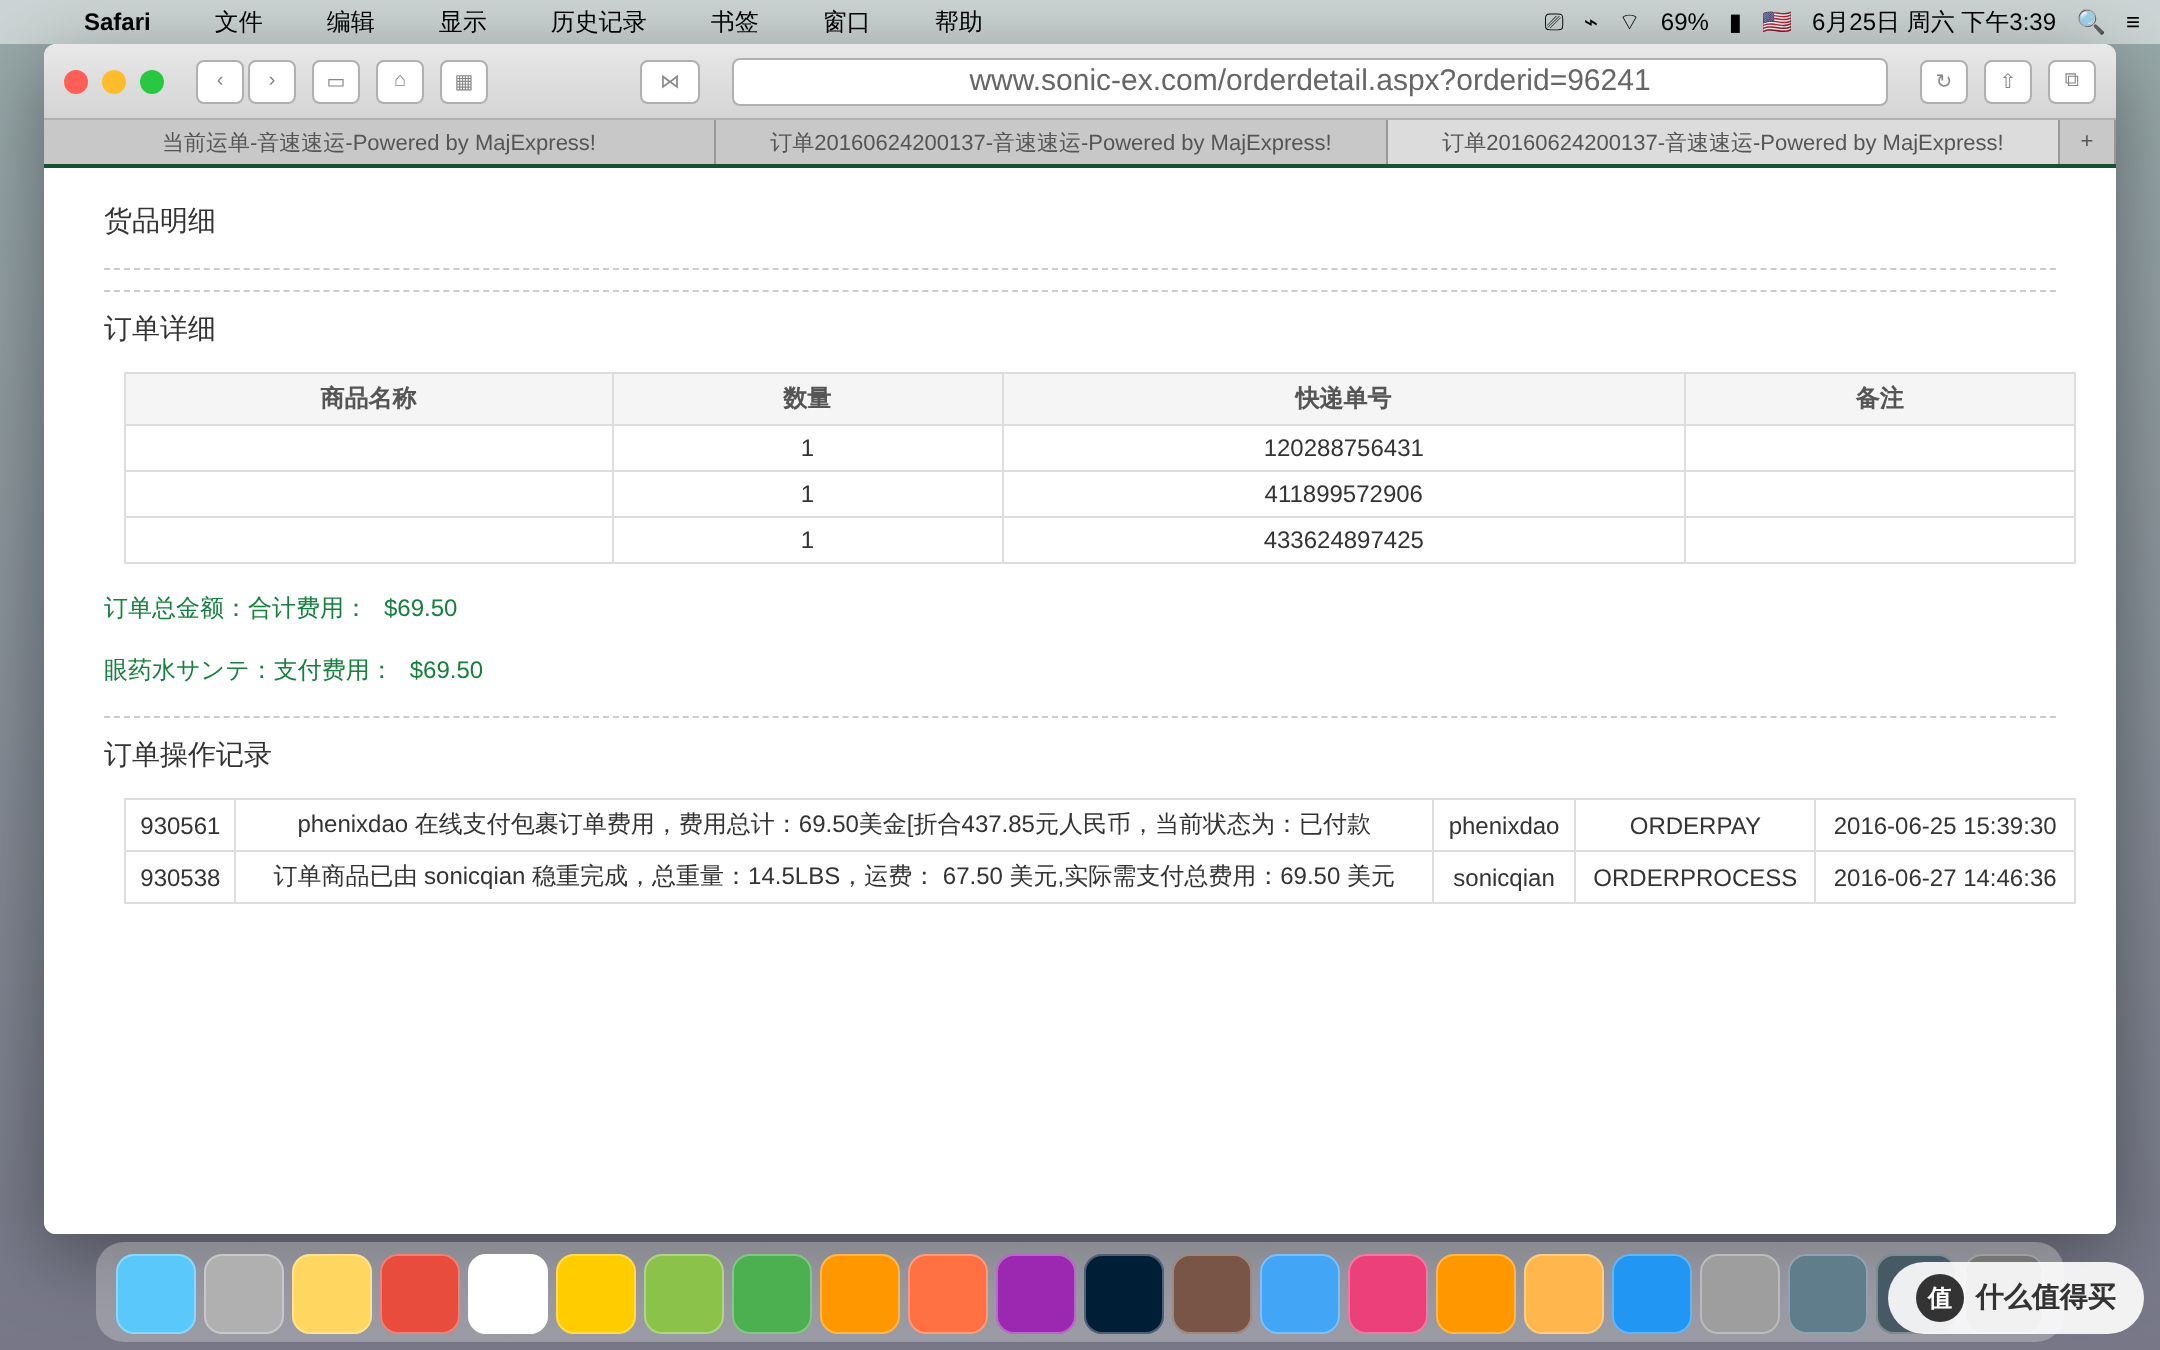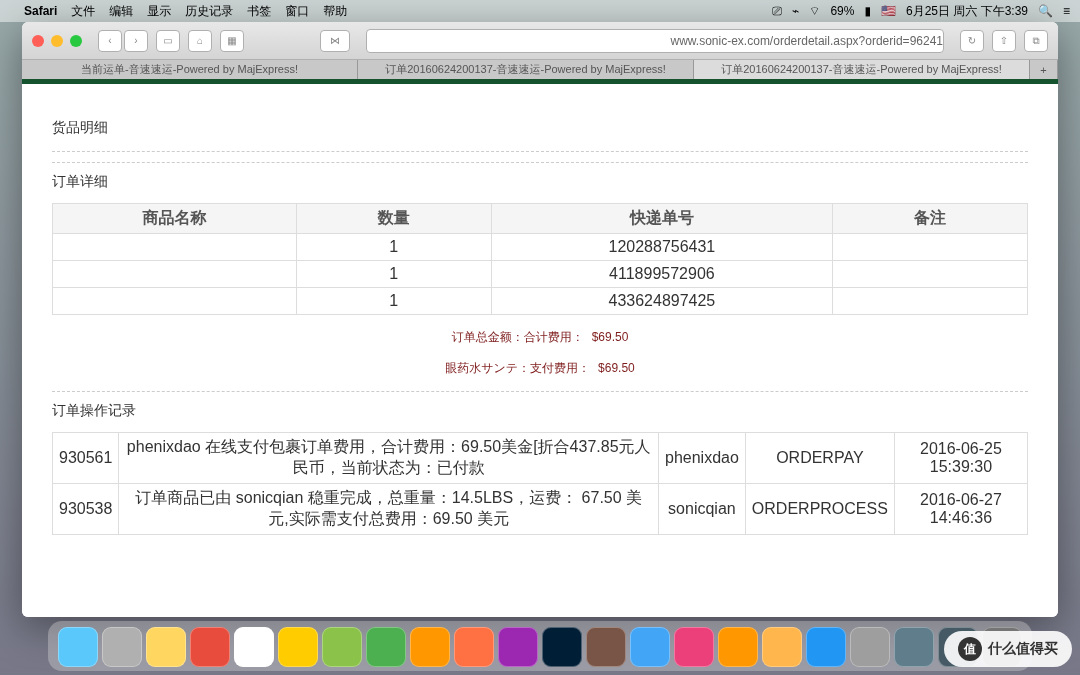--- a/index.html
+++ b/index.html
@@ -1,39 +1,39 @@
 <!DOCTYPE html>
 <html><head>
 <meta charset="utf-8">
 <style>
 *{margin:0;padding:0;box-sizing:border-box;font-family:-apple-system,BlinkMacSystemFont,"Helvetica Neue",sans-serif}
 body{width:1080px;height:675px;background:linear-gradient(180deg,#9aa 0%,#778 100%);position:relative;overflow:hidden}
-.menubar{height:22px;background:rgba(255,255,255,.5);backdrop-filter:blur(20px);display:flex;align-items:center;padding:0 10px;font-size:12px;color:#000;gap:14px}
+.menubar{height:22px;background:rgba(255,255,255,.5);backdrop-filter:blur(20px);display:flex;align-items:center;padding:0 10px;font-size:12px;color:#000;gap:32px}
 .menubar .right{margin-left:auto;display:flex;align-items:center;gap:10px}
 .menubar .apple{font-size:14px}
 .browser{position:absolute;top:22px;left:22px;right:22px;bottom:58px;background:#f3f3f3;border-radius:6px;box-shadow:0 10px 40px rgba(0,0,0,.4);display:flex;flex-direction:column;overflow:hidden}
 .titlebar{height:38px;background:linear-gradient(#e8e8e8,#d4d4d4);display:flex;align-items:center;padding:0 10px;gap:8px;border-bottom:1px solid #b0b0b0}
 .traffic{display:flex;gap:7px}
 .dot{width:12px;height:12px;border-radius:50%}
 .red{background:#ff5f57}.yellow{background:#ffbd2e}.green{background:#28c940}
 .navbtns{display:flex;gap:2px;margin-left:8px}
 .navbtn{width:24px;height:22px;border:1px solid #b0b0b0;background:#fff;border-radius:4px;display:flex;align-items:center;justify-content:center;font-size:10px;color:#888}
-.urlbar{flex:1;margin:0 8px;height:24px;background:#fff;border:1px solid #b0b0b0;border-radius:4px;display:flex;align-items:center;justify-content:flex-end;font-size:12px;color:#666}
-.tabbar{height:24px;background:#a3a3a3;display:flex;border-bottom:5px solid #14532d}
+.urlbar{flex:1;margin:0 8px;height:24px;background:#fff;border:1px solid #b0b0b0;border-radius:4px;display:flex;align-items:center;justify-content:center;font-size:15px;color:#666}
+.tabbar{height:24px;background:#a3a3a3;display:flex;border-bottom:2px solid #14532d}
 .tab{flex:1;border-right:1px solid #999;font-size:11px;color:#555;display:flex;align-items:center;justify-content:center;background:#c8c8c8}
 .tab.active{background:#dcdcdc}
 .tab.add{flex:0 0 28px}
-.content{flex:1;background:#fff;overflow:auto;padding:27px 30px;font-size:12px;color:#333}
+.content{flex:1;background:#fff;overflow:auto;padding:10px 30px;font-size:12px;color:#333}
 .section-title{font-size:14px;color:#333;margin:8px 0;padding-bottom:4px}
 .item-text{font-size:12px;line-height:1.8;color:#333;margin-bottom:4px}
 hr.sep{border:none;border-top:1px dashed #ccc;margin:10px 0}
-table{width:100%;border-collapse:collapse;font-size:16px;margin:8px 0}
+table{width:100%;border-collapse:collapse;font-size:12px;margin:8px 10px}
 th,td{border:1px solid #ddd;padding:4px 6px;text-align:center}
 th{background:#f5f5f5;color:#555}
-.totals{text-align:center;font-size:12px;margin:14px 0;color:#7f1d1d}
+.totals{text-align:left;font-size:12px;margin:14px 0;color:#15803d}
 .totals .amt{margin-left:8px}
 .dock{position:absolute;bottom:4px;left:50%;transform:translateX(-50%);height:50px;display:flex;gap:4px;align-items:end;background:rgba(220,220,220,.35);border-radius:14px;padding:4px 10px}
 .dicon{width:40px;height:40px;border-radius:9px;background:linear-gradient(#8cf,#36a);box-shadow:inset 0 0 0 1px rgba(255,255,255,.3)}
 .watermark{position:absolute;right:8px;bottom:8px;background:rgba(255,255,255,.9);border-radius:20px;padding:6px 14px;font-size:14px;font-weight:bold;color:#333;display:flex;align-items:center;gap:6px}
 .watermark .circ{width:24px;height:24px;border-radius:50%;background:#333;color:#fff;display:flex;align-items:center;justify-content:center;font-size:12px}
 </style>
 </head>
 <body>
 
 <div class="menubar">
@@ -128,21 +128,21 @@
     </tbody>
       </table>
     <div class="totals"><span>订单总金额：合计费用：</span><span class="amt">$69.50</span></div>
     <div class="totals"><span>眼药水サンテ：支付费用：</span><span class="amt">$69.50</span></div>
     <hr class="sep">
     <div class="section-title">订单操作记录</div>
     <table>
       <tbody>
       <tr>
             <td>930561</td>
-            <td>phenixdao 在线支付包裹订单费用，合计费用：69.50美金[折合437.85元人民币，当前状态为：已付款</td>
+            <td>phenixdao 在线支付包裹订单费用，费用总计：69.50美金[折合437.85元人民币，当前状态为：已付款</td>
             <td>phenixdao</td>
             <td>ORDERPAY</td>
             <td>2016-06-25 15:39:30</td>
           </tr>
       <tr>
             <td>930538</td>
             <td>订单商品已由 sonicqian 稳重完成，总重量：14.5LBS，运费： 67.50 美元,实际需支付总费用：69.50 美元</td>
             <td>sonicqian</td>
             <td>ORDERPROCESS</td>
             <td>2016-06-27 14:46:36</td>

